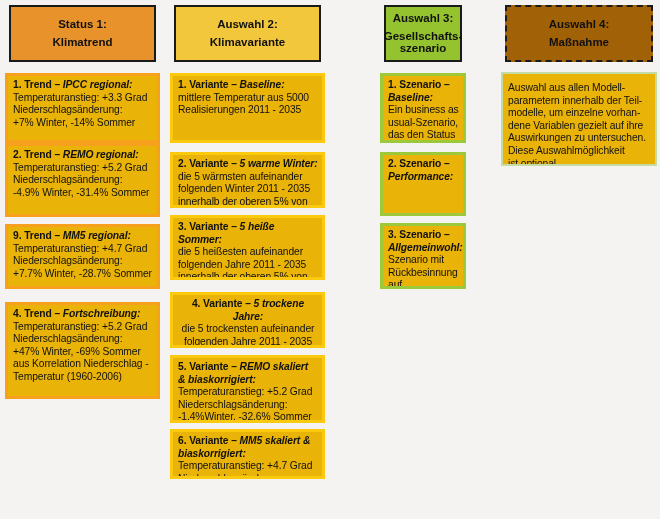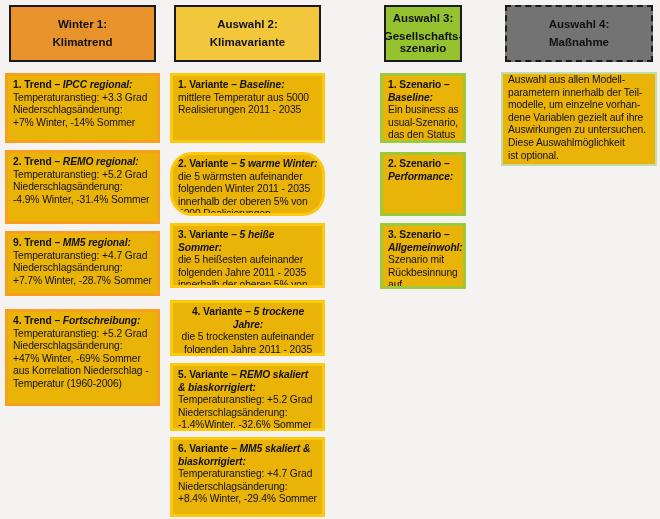--- a/index.html
+++ b/index.html
@@ -33,21 +33,21 @@
     font-weight: bold;
     font-size: 11.5px;
     gap: 5px;
     line-height: 1.1;
   }
   .header .h-line2 { white-space: pre-line; }
 
   .hdr-orange { background: #E8922B; }
   .hdr-yellow { background: #F3C73B; }
   .hdr-green  { background: #94C32F; }
-  .hdr-pale   { background: #737373; border-style: dashed; }
+  .hdr-pale   { background: #a16207; border-style: dashed; }
 
   .box {
     margin: 0 0 0 0;
     background: #eab308;
     border: 3px solid;
     padding: 3px 4px 2px 5px;
     font-size: 10.3px;
     line-height: 12.6px;
     letter-spacing: -0.1px;
     overflow: hidden;
@@ -61,30 +61,30 @@
   .title .it { font-style: italic; }
   .body { white-space: pre-line; }
 </style>
 </head>
 <body>
 
 <div class="canvas">
 
   <div class="col col-1">
     <div class="header hdr-orange">
-      <span class="h-line1">Winter 1:</span>
+      <span class="h-line1">Status 1:</span>
       <span class="h-line2">Klimatrend</span>
     </div>
     <div class="box b-orange" style="margin-top:11px;height:70px;">
       <div class="title"><span>1. Trend – </span><span class="it">IPCC regional:</span></div>
       <div class="body">Temperaturanstieg: +3.3 Grad
 Niederschlagsänderung:
 +7% Winter, -14% Sommer</div>
     </div>
-    <div class="box b-orange" style="margin-top:7px;height:74px;">
+    <div class="box b-orange" style="height:74px;">
       <div class="title"><span>2. Trend – </span><span class="it">REMO regional:</span></div>
       <div class="body">Temperaturanstieg: +5.2 Grad
 Niederschlagsänderung:
 -4.9% Winter, -31.4% Sommer</div>
     </div>
     <div class="box b-orange" style="margin-top:7px;height:65px;">
       <div class="title"><span>9. Trend – </span><span class="it">MM5 regional:</span></div>
       <div class="body">Temperaturanstieg: +4.7 Grad
 Niederschlagsänderung:
 +7.7% Winter, -28.7% Sommer</div>
@@ -102,21 +102,21 @@
   <div class="col col-2">
     <div class="header hdr-yellow">
       <span class="h-line1">Auswahl 2:</span>
       <span class="h-line2">Klimavariante</span>
     </div>
     <div class="box b-yellow" style="margin-top:11px;height:70px;">
       <div class="title"><span>1. Variante – </span><span class="it">Baseline:</span></div>
       <div class="body">mittlere Temperatur aus 5000
 Realisierungen 2011 - 2035</div>
     </div>
-    <div class="box b-yellow" style="margin-top:9px;height:64px;border-radius:22px;">
+    <div class="box b-yellow" style="margin-top:9px;height:56px;">
       <div class="title"><span>2. Variante – </span><span class="it">5 warme Winter:</span></div>
       <div class="body">die 5 wärmsten aufeinander
 folgenden Winter 2011 - 2035
 innerhalb der oberen 5% von
 5000 Realisierungen</div>
     </div>
     <div class="box b-yellow" style="margin-top:7px;height:65px;">
       <div class="title"><span>3. Variante – </span><span class="it">5 heiße Sommer:</span></div>
       <div class="body">die 5 heißesten aufeinander
 folgenden Jahre 2011 - 2035
@@ -129,21 +129,21 @@
 folgenden Jahre 2011 - 2035
 innerhalb der oberen 5% von
 5000 Realisierungen</div>
     </div>
     <div class="box b-yellow" style="margin-top:7px;height:68px;">
       <div class="title"><span>5. Variante – </span><span class="it">REMO skaliert &amp; biaskorrigiert:</span></div>
       <div class="body">Temperaturanstieg: +5.2 Grad
 Niederschlagsänderung:
 -1.4%Winter, -32.6% Sommer</div>
     </div>
-    <div class="box b-yellow" style="margin-top:6px;height:80px;">
+    <div class="box b-yellow" style="margin-top:6px;height:50px;">
       <div class="title"><span>6. Variante – </span><span class="it">MM5 skaliert &amp; biaskorrigiert:</span></div>
       <div class="body">Temperaturanstieg: +4.7 Grad
 Niederschlagsänderung:
 +8.4% Winter, -29.4% Sommer</div>
     </div>
   </div>
 
   <div class="col col-3">
     <div class="header hdr-green">
       <span class="h-line1">Auswahl 3:</span>
@@ -164,21 +164,21 @@
 auf gesamtgesellschaftliche
 Verantwortung</div>
     </div>
   </div>
 
   <div class="col col-4">
     <div class="header hdr-pale">
       <span class="h-line1">Auswahl 4:</span>
       <span class="h-line2">Maßnahme</span>
     </div>
-    <div class="box b-pale" style="margin-top:10px;height:94px;border-width:2px;padding-top:0;">
+    <div class="box b-pale" style="margin-top:10px;height:94px;border-width:2px;padding-top:8px;">
       <div class="body">Auswahl aus allen Modell-
 parametern innerhalb der Teil-
 modelle, um einzelne vorhan-
 dene Variablen gezielt auf ihre
 Auswirkungen zu untersuchen.
 Diese Auswahlmöglichkeit
 ist optional.</div>
     </div>
   </div>
 

